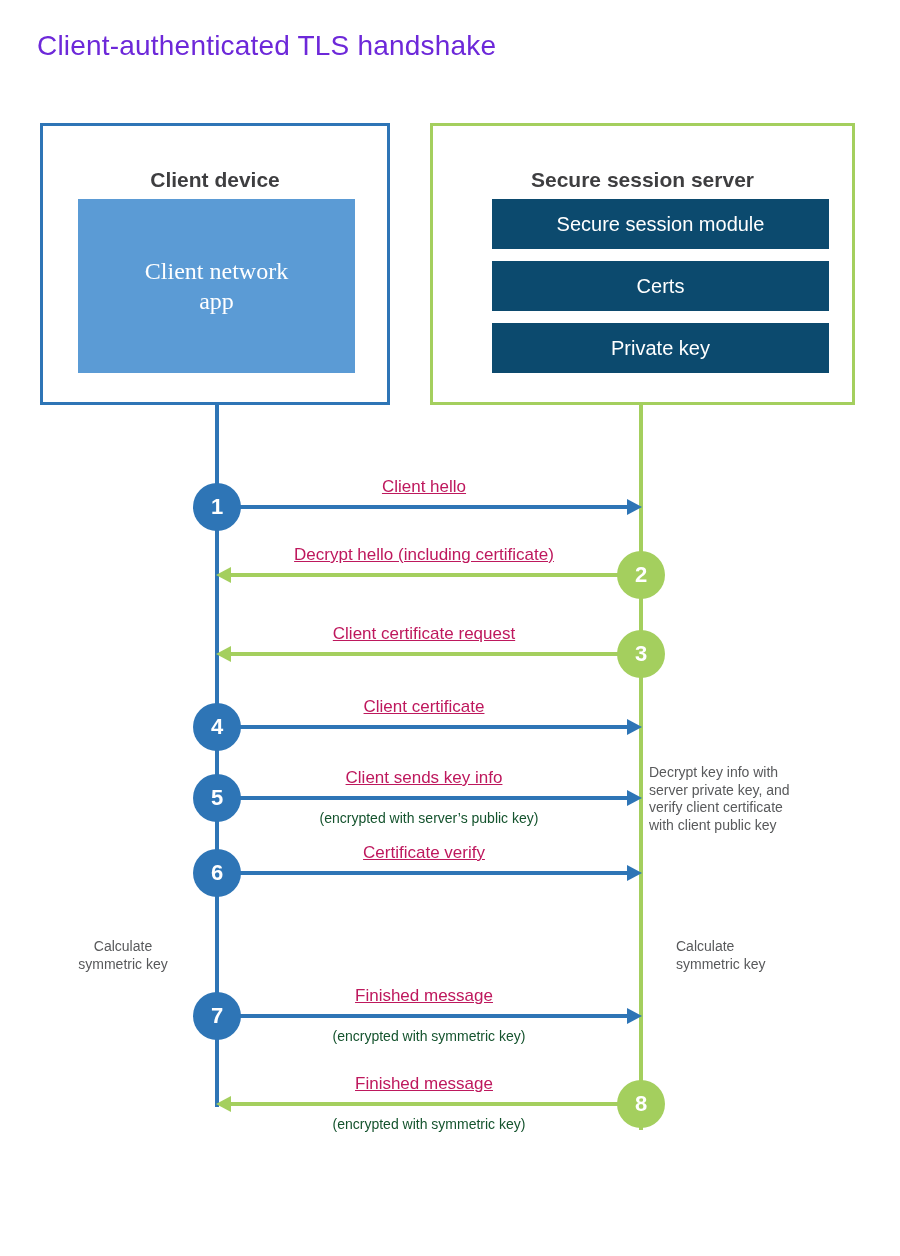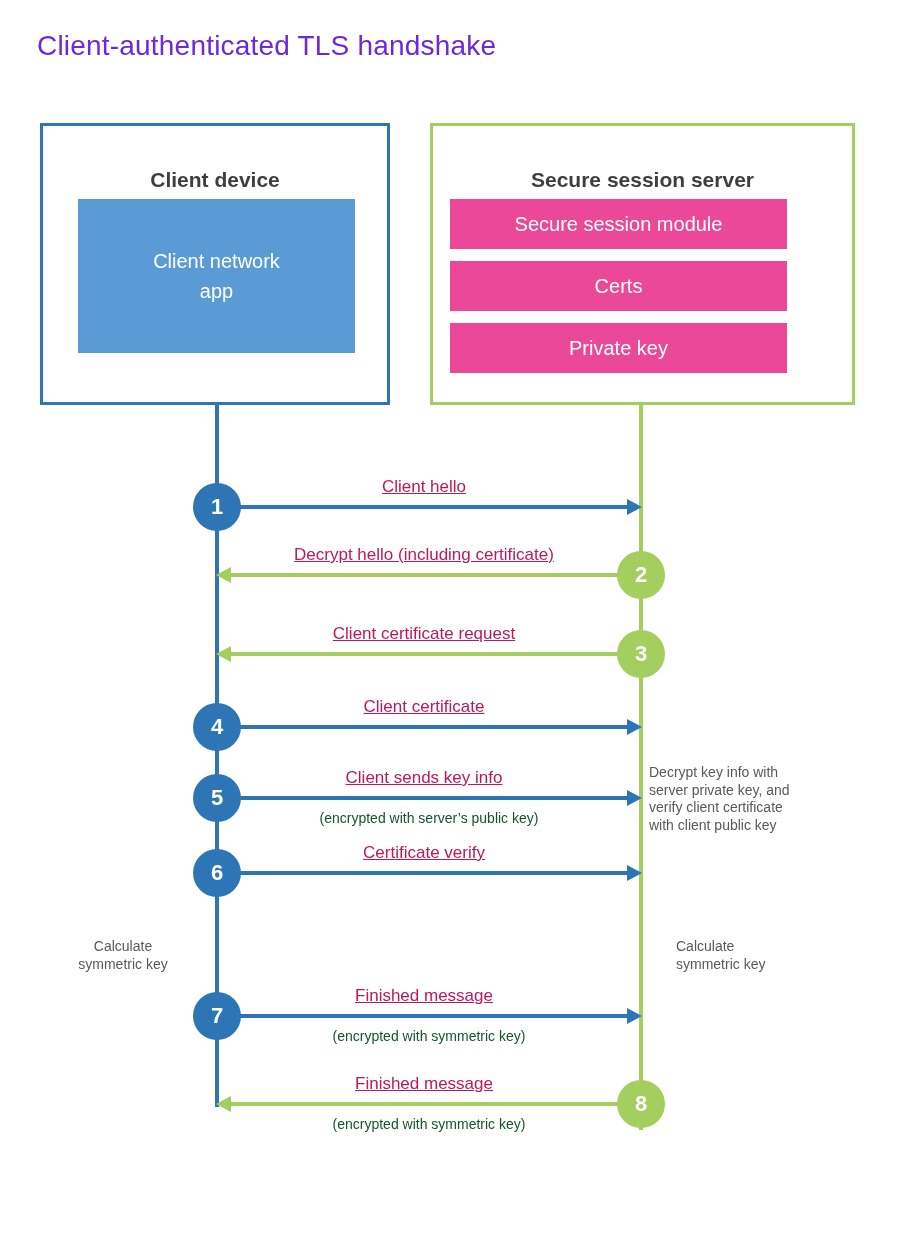--- a/index.html
+++ b/index.html
@@ -37,34 +37,35 @@
     left: 0; right: 0; top: 24px;
     text-align: center;
     font-size: 21px;
     font-weight: bold;
     color: #3e3e40;
     margin-top: 18px;
   }
   .client-module {
     position: absolute;
     left: 78px; top: 199px;
-    width: 277px; height: 154px;
+    width: 277px; height: 174px;
     background: #5b9bd5;
     color: #ffffff;
-    font-size: 20px;
+    font-size: 24px;
     line-height: 30px;
     display: flex; align-items: center; justify-content: center;
     text-align: center;
     white-space: pre-line;
+    font-family: Liberation Serif, serif;
   }
   .server-bar {
     position: absolute;
-    left: 450px;
+    left: 492px;
     width: 337px; height: 50px;
-    background: #ec4899;
+    background: #0c4a6e;
     color: #ffffff;
     font-size: 20px;
     display: flex; align-items: center; justify-content: center;
     text-align: center;
   }
   .server-bar.b1 { top: 199px; }
   .server-bar.b2 { top: 261px; }
   .server-bar.b3 { top: 323px; }
 
   

